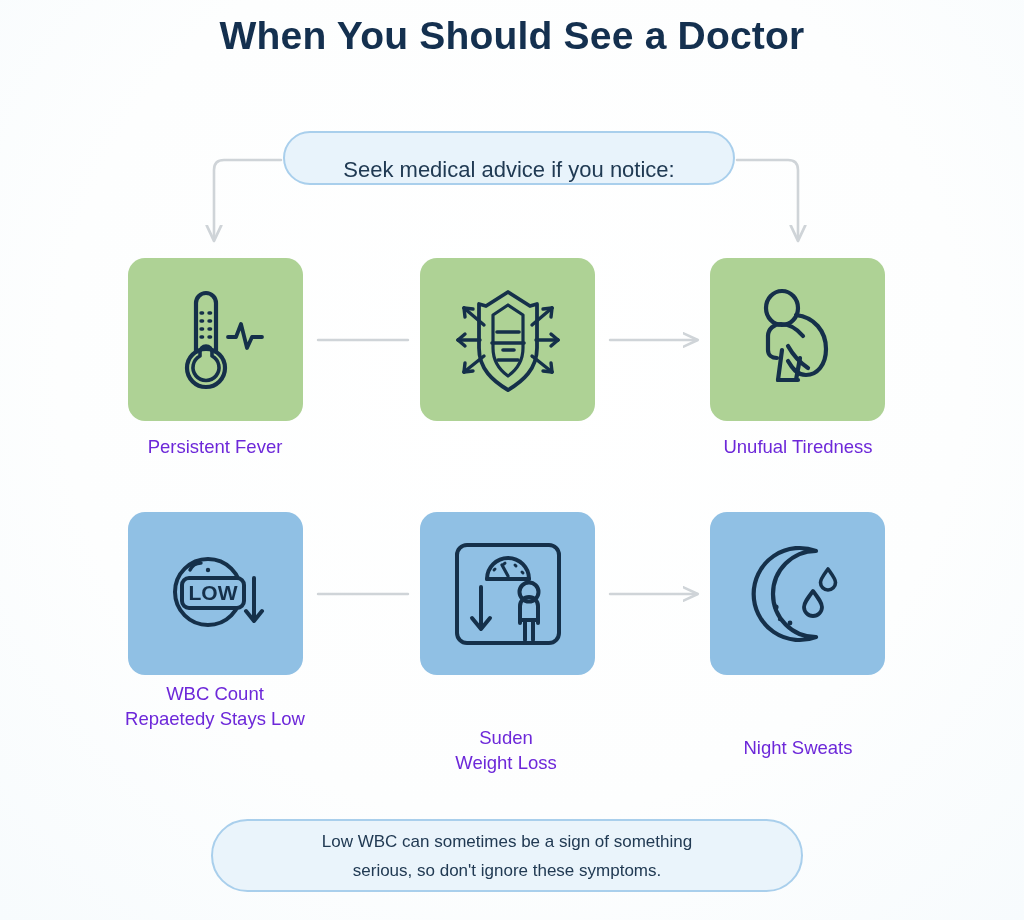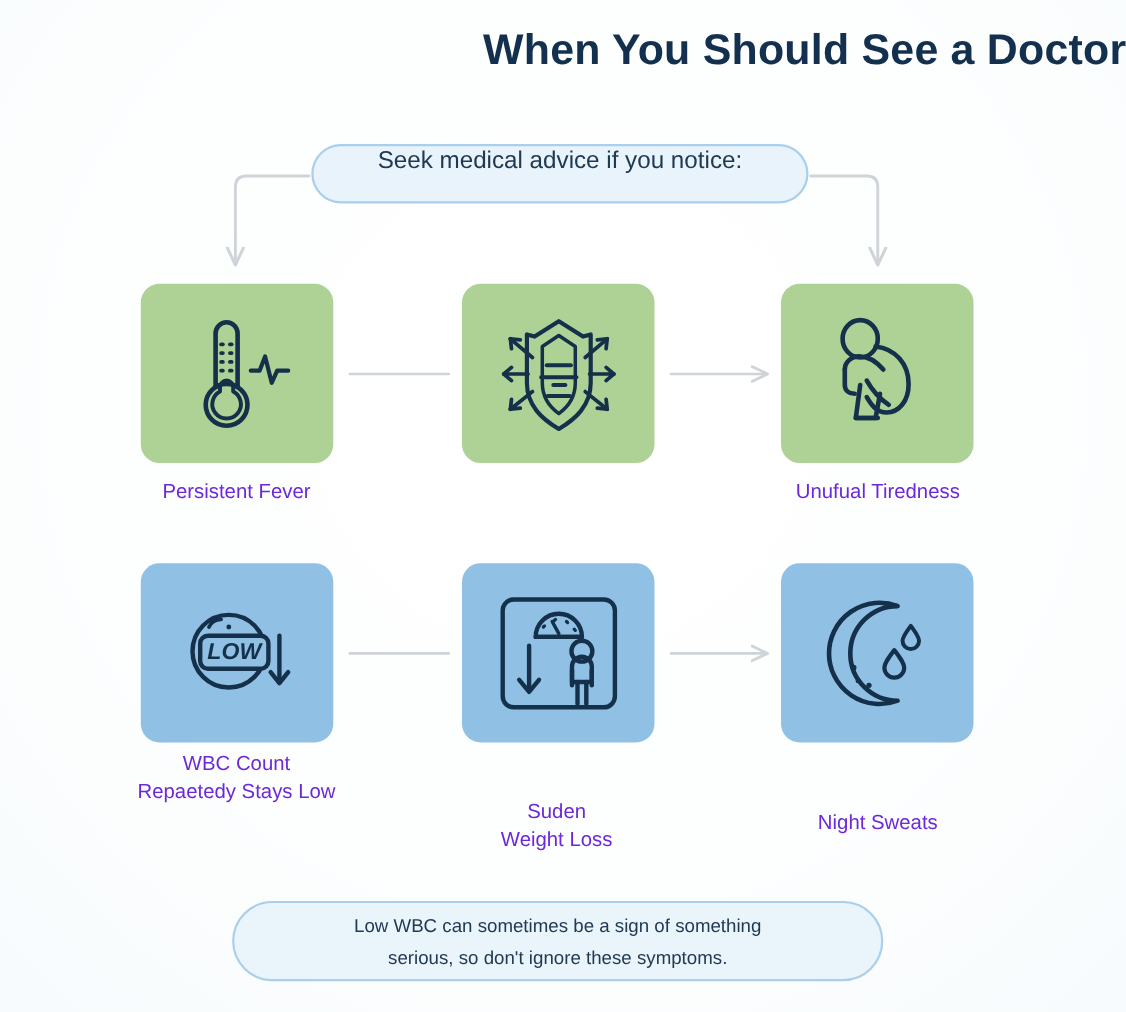--- a/index.html
+++ b/index.html
@@ -12,35 +12,35 @@
   }
   
   .bg-wash{position:absolute;inset:0;background:
      radial-gradient(circle at 50% 40%, #ffffff 0%, #fdfefe 60%, #f7fbfd 100%);
      pointer-events:none;}
 
   .stage{position:absolute;inset:0;}
 
   
   .title{
-    position:absolute;left:0;right:0;top:24px;
-    text-align:right;
+    position:absolute;left:0;right:0;top:14px;
+    text-align:center;
     font-size:39px;font-weight:bold;
     color:#14304f;
     letter-spacing:.2px;
   }
 
   
   .callout{
     position:absolute;left:283px;top:131px;width:452px;height:54px;
     box-sizing:border-box;
     background:#e8f3fb;
     border:2px solid #a9cfec;
     border-radius:28px;
-    display:flex;align-items:flex-start;justify-content:center;
+    display:flex;align-items:flex-end;justify-content:center;
     color:#203a53;font-size:22px;
   }
 
   
   .wires{position:absolute;left:0;top:0;width:1024px;height:920px;pointer-events:none;}
 
   
   .tile{
     position:absolute;width:175px;height:163px;
     border-radius:17px;
@@ -48,21 +48,21 @@
   }
   .tile.green{background:#aed295;}
   .tile.blue{background:#90c0e4;}
   .tile svg{display:block;}
 
   
   #tile-0{left:128px;top:258px;}
   #tile-1{left:420px;top:258px;}
   #tile-2{left:710px;top:258px;}
   
-  #tile-3{left:128px;top:512px;font-style:italic;}
+  #tile-3{left:128px;top:512px;}
   #tile-4{left:420px;top:512px;}
   #tile-5{left:710px;top:512px;}
 
   
   .caption{
     position:absolute;width:300px;text-align:center;
     color:#6d28d9;font-size:18.5px;line-height:25px;
   }
   #cap-0{left:65px;top:434px;}
   #cap-1{left:358px;top:434px;}

